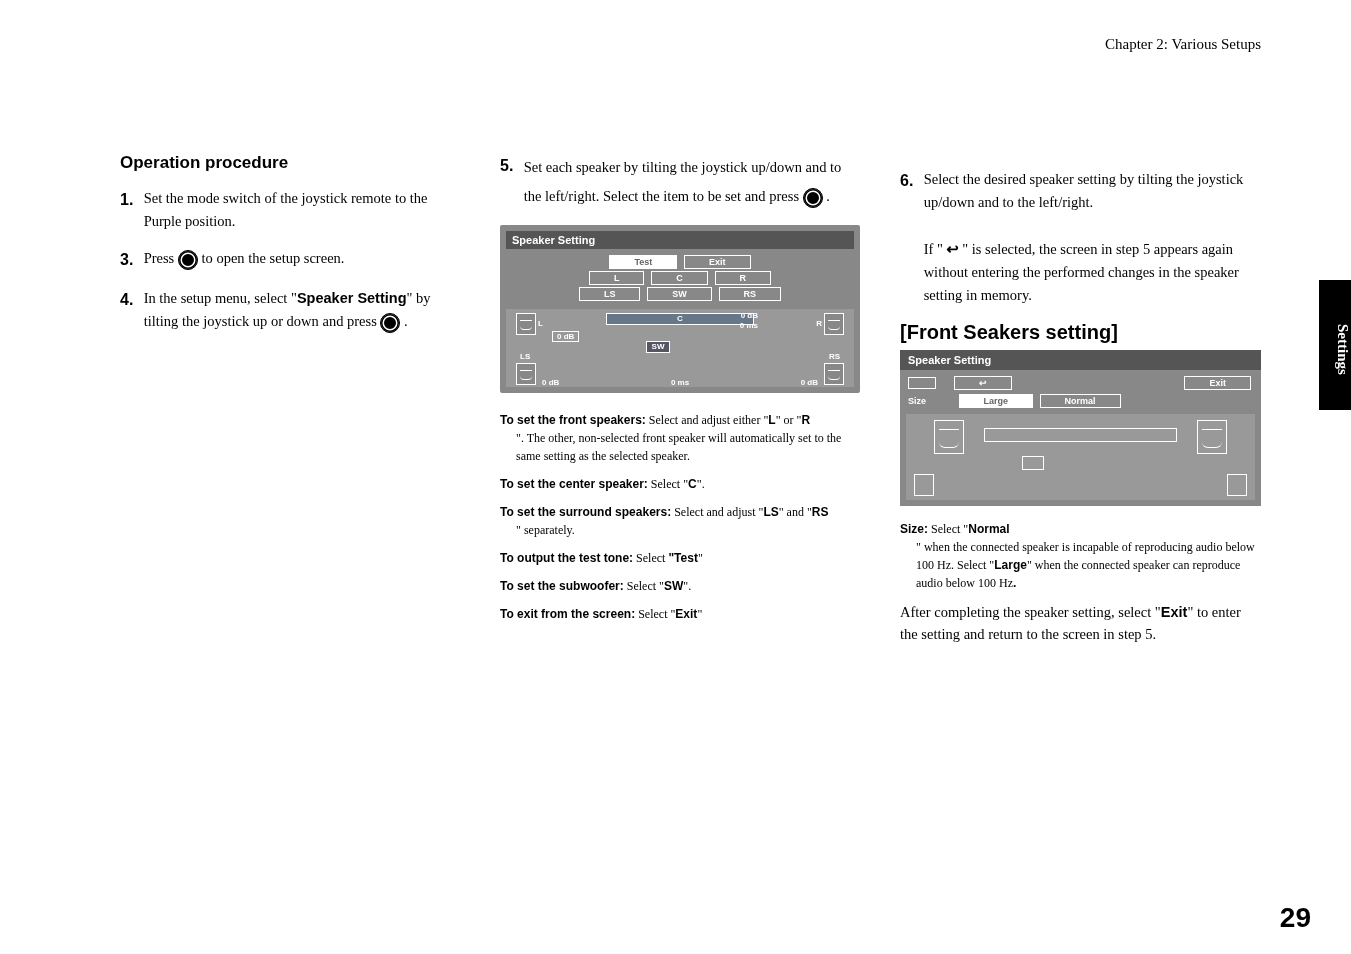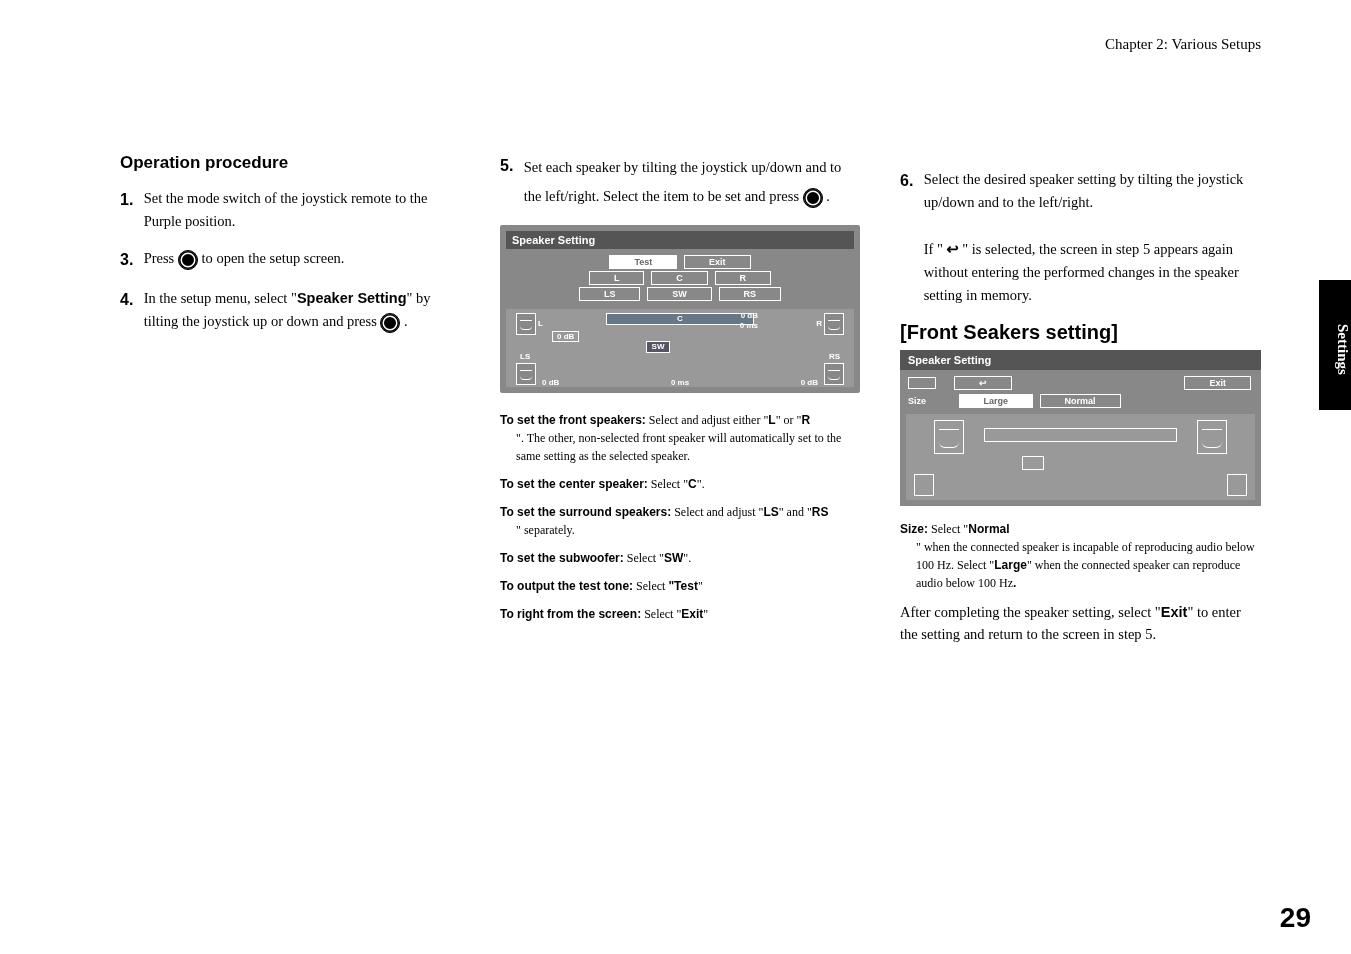--- a/index.html
+++ b/index.html
@@ -140,27 +140,27 @@
       <p class="item">
         <span class="sub-bold">To set the front speakers:</span><span>  Select and adjust either "</span><span class="fbold">L</span><span>" or "</span><span class="fbold">R</span><span class="hang">". The other, non-selected front speaker will automatically set to the same setting as the selected speaker.</span>
       </p>
       <p class="item">
         <span class="sub-bold">To set the center speaker:</span><span> Select "</span><span class="fbold">C</span><span>".</span>
       </p>
       <p class="item">
         <span class="sub-bold">To set the surround speakers:</span><span> Select and adjust "</span><span class="fbold">LS</span><span>" and "</span><span class="fbold">RS</span><span class="hang">" separately.</span>
       </p>
       <p class="item">
+        <span class="sub-bold">To output the test tone:</span><span> Select </span><span class="fbold">"Test</span><span>"</span>
+      </p>
+      <p class="item">
         <span class="sub-bold">To set the subwoofer:</span><span> Select "</span><span class="fbold">SW</span><span>".</span>
       </p>
       <p class="item">
-        <span class="sub-bold">To output the test tone:</span><span> Select </span><span class="fbold">"Test</span><span>"</span>
-      </p>
-      <p class="item">
-        <span class="sub-bold">To right from the screen:</span><span> Select "</span><span class="fbold">Exit</span><span>"</span>
+        <span class="sub-bold">To exit from the screen:</span><span> Select "</span><span class="fbold">Exit</span><span>"</span>
       </p>
     </div>
 
     <div class="col col3">
       <ol class="main">
         <li>
           <span class="num">6.</span>
           <span class="licontent">
             <span>Select the desired speaker setting by tilting the joystick up/down and to the left/right.</span>
             <br><br>

